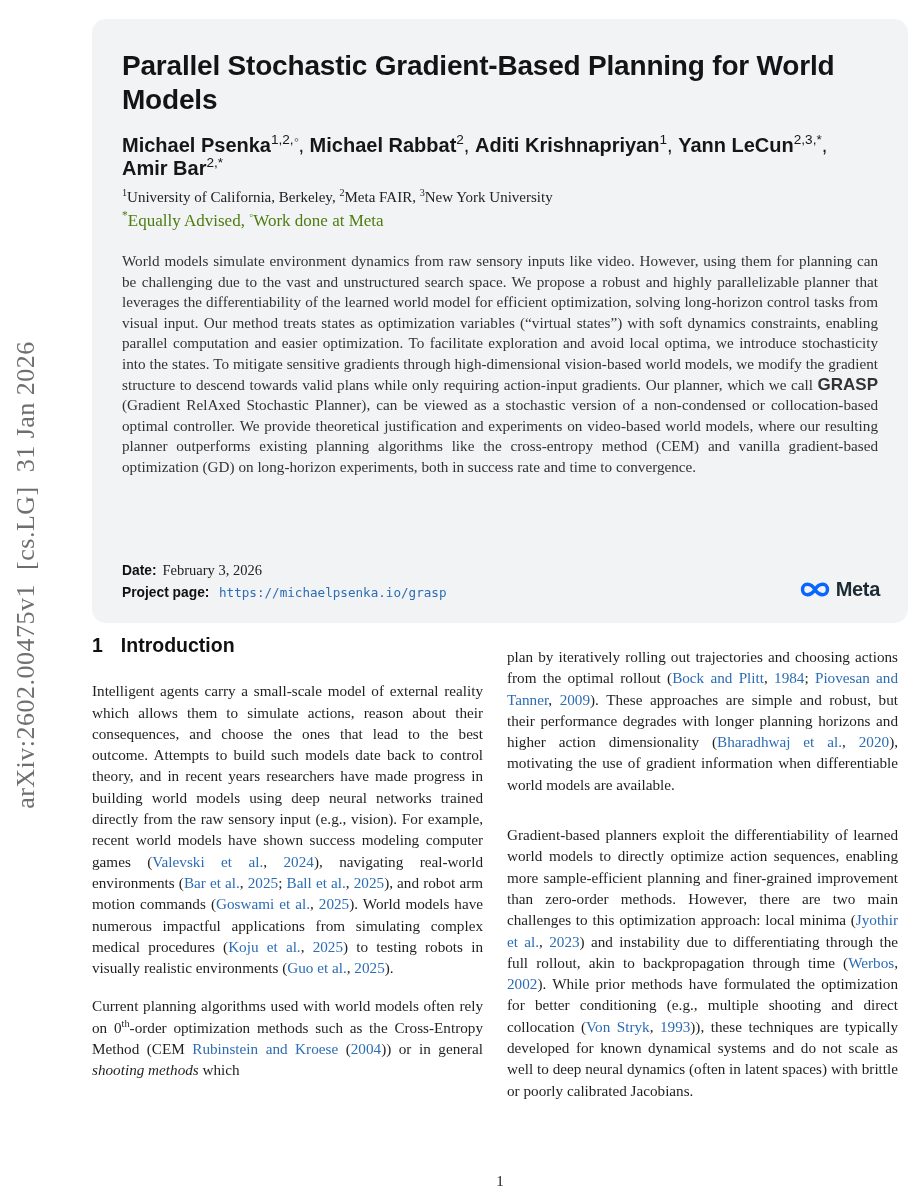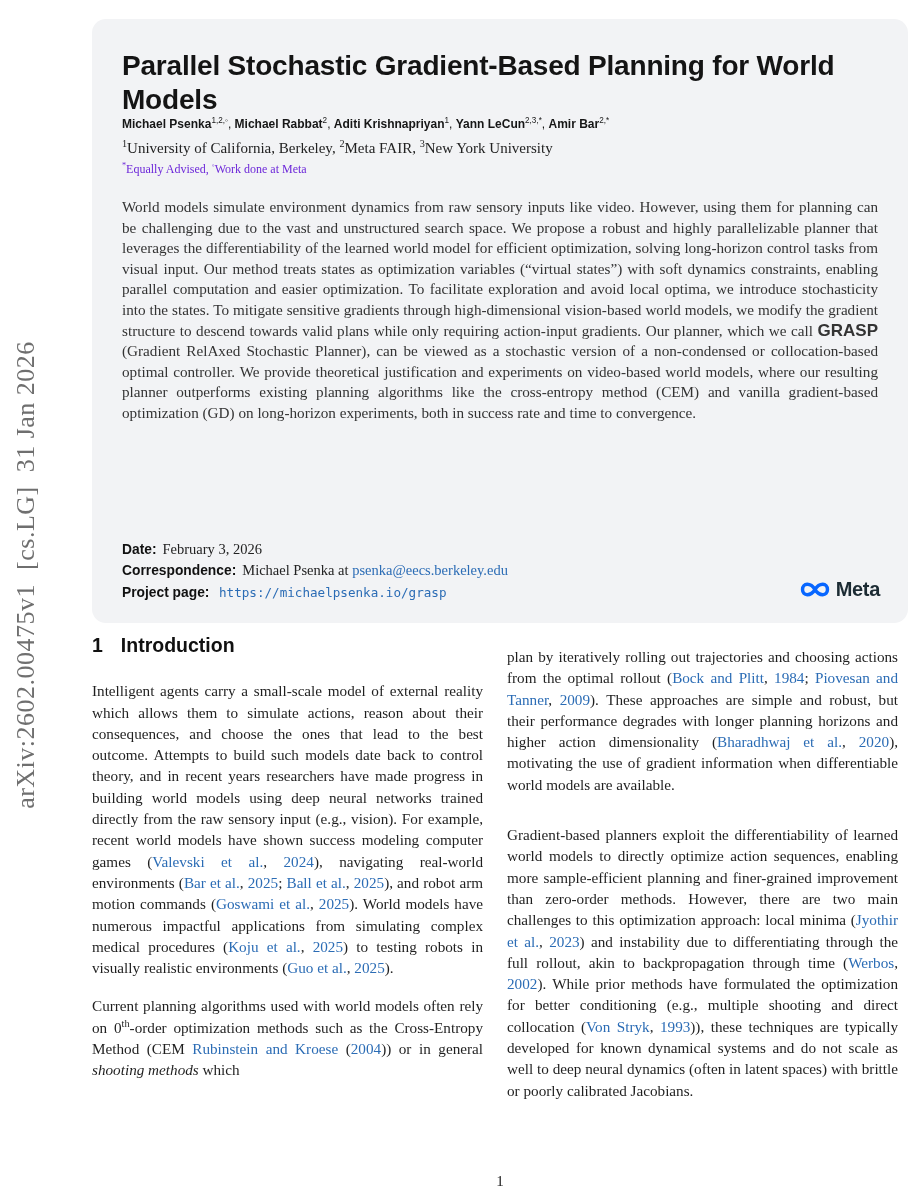--- a/index.html
+++ b/index.html
@@ -27,29 +27,29 @@
     background: var(--card-bg, #f2f3f5);
     border-radius: 14px;
     padding: 30px 30px 24px 30px;
   }
   .paper-title {
     font-family: "Liberation Sans", sans-serif;
     font-weight: 700; font-size: 28px; line-height: 34px;
     color: #141414; max-width: 740px; letter-spacing: -0.2px;
   }
   .authors {
-    margin-top: 0;
+    margin-top: 17px;
     font-family: "Liberation Sans", sans-serif;
-    font-size: 12px; font-weight: 400; color: #161616;
+    font-size: 20px; font-weight: 400; color: #161616;
   }
   .authors .author-name { font-weight: 700; }
   .authors sup { font-weight: 400; }
   sup { font-size: 68%; line-height: 0; }
   .affiliations { margin-top: 9px; font-size: 15px; color: #222; }
-  .notes { margin-top: 5px; font-size: 12px; color: #6d28d9; }
+  .notes { margin-top: 5px; font-size: 17px; color: #4d7c0f; }
   .abstract {
     margin-top: 20px; font-size: 15.2px; line-height: 20.6px;
     text-align: justify; color: #333333;
   }
   .meta-block { position: absolute; left: 30px; bottom: 20px; font-size: 14.5px; line-height: 21.5px; color: #222; }
   .meta-label {
     font-family: "Liberation Sans", sans-serif;
     font-weight: 700; font-size: 13.8px; color: #111;
     margin-right: 6px;
   }
@@ -102,24 +102,20 @@
 
     <div class="notes"><sup>*</sup>Equally Advised, <sup>◦</sup>Work done at Meta</div>
 
     <div class="abstract"><span class="">World models simulate environment dynamics from raw sensory inputs like video. However, using them for planning can be challenging due to the vast and unstructured search space. We propose a robust and highly parallelizable planner that leverages the differentiability of the learned world model for efficient optimization, solving long-horizon control tasks from visual input. Our method treats states as optimization variables (“virtual states”) with soft dynamics constraints, enabling parallel computation and easier optimization. To facilitate exploration and avoid local optima, we introduce stochasticity into the states. To mitigate sensitive gradients through high-dimensional vision-based world models, we modify the gradient structure to descend towards valid plans while only requiring action-input gradients. Our planner, which we call </span><span class="b">GRASP</span><span class=""> (Gradient RelAxed Stochastic Planner), can be viewed as a stochastic version of a non-condensed or collocation-based optimal controller. We provide theoretical justification and experiments on video-based world models, where our resulting planner outperforms existing planning algorithms like the cross-entropy method (CEM) and vanilla gradient-based optimization (GD) on long-horizon experiments, both in success rate and time to convergence.</span></div>
 
     <div class="meta-block">
       <div class="meta-line">
         <span class="meta-label">Date:</span><span>February 3, 2026</span>
       </div>
       <div class="meta-line">
-        <span class="meta-label">Correspondence:</span><span>Michael Psenka at</span>
-        <a href="#">psenka@eecs.berkeley.edu</a>
-      </div>
-      <div class="meta-line">
         <span class="meta-label">Project page:</span>
         <a href="#" class="mono">https://michaelpsenka.io/grasp</a>
       </div>
     </div>
 
     <div class="meta-logo">
       <svg width="36" height="23" viewBox="0 0 52 32" aria-hidden="true">
         <path d="M26 16 C20 6, 8 6, 8 16 C8 26, 20 26, 26 16 C32 6, 44 6, 44 16 C44 26, 32 26, 26 16 Z" fill="none" stroke="#0866ff" stroke-width="5" stroke-linejoin="round" stroke-linecap="round"></path>
       </svg>
       <span class="meta-word">Meta</span>

